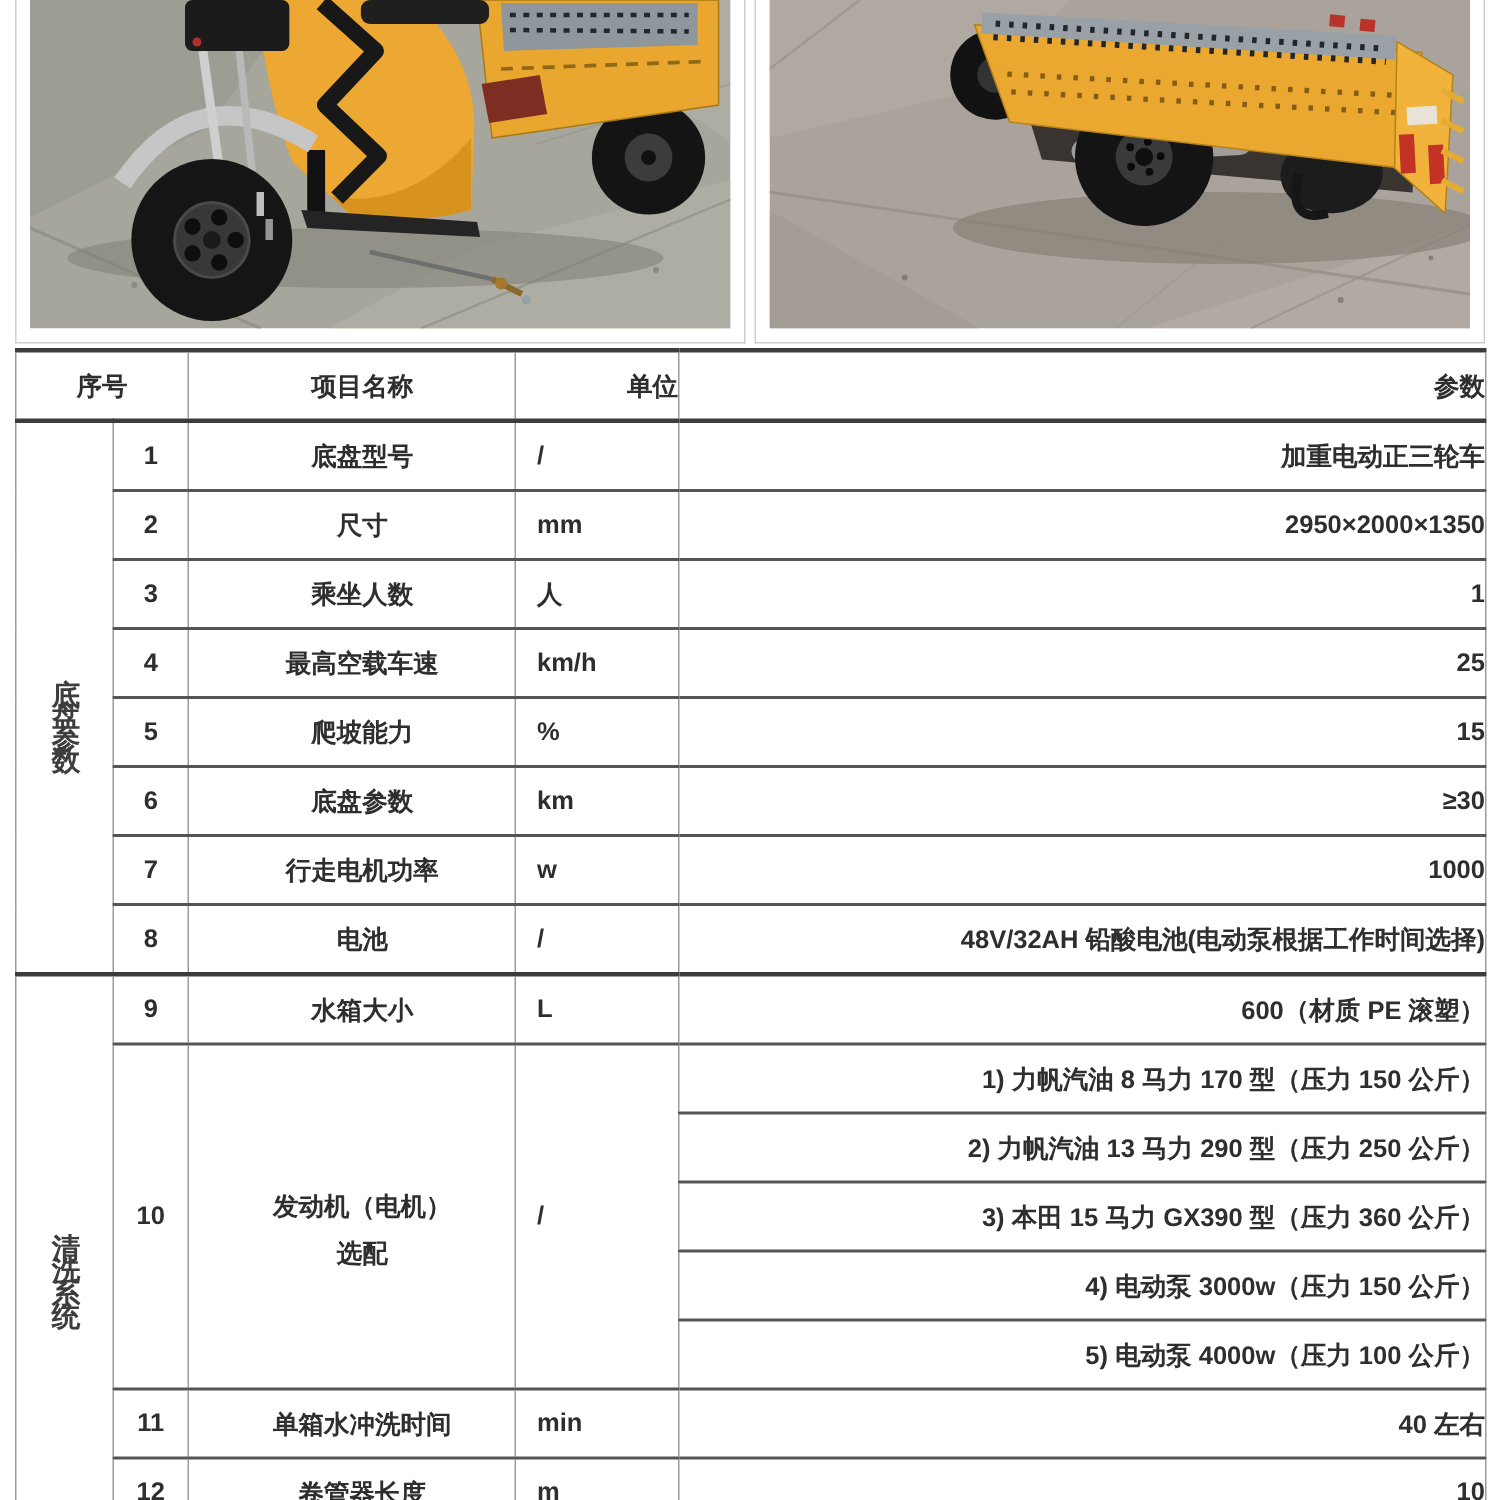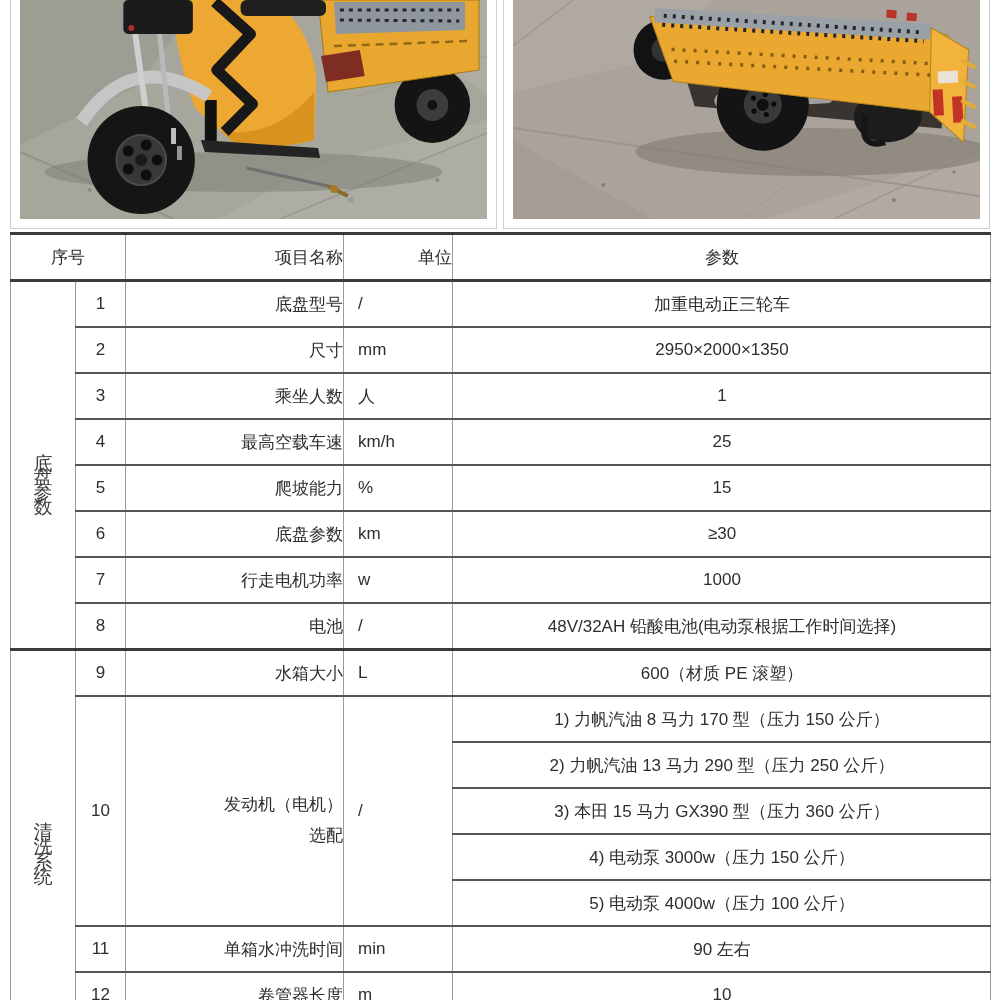--- a/index.html
+++ b/index.html
@@ -15,30 +15,30 @@
   }
   .photo-frame svg{width:100%;height:100%;display:block;}
   
   .table-wrap{padding:0 10px;margin-top:3px;}
   table{border-collapse:collapse;table-layout:fixed;width:980px;}
   col.c-cat{width:65px;} col.c-num{width:50px;} col.c-name{width:218px;}
   col.c-unit{width:109px;} col.c-param{width:538px;}
   th,td{
     border:1px solid #9b9b9b;
     border-top:2px solid #555555;border-bottom:2px solid #555555;
-    height:44px;font-size:17px;font-weight:400;vertical-align:middle;
+    height:44px;font-size:17px;font-weight:700;vertical-align:middle;
     padding:0;overflow:hidden;white-space:nowrap;
   }
   thead th{border-top:3px solid #3c3c3c;border-bottom:3px solid #3c3c3c;background:#fff;}
   tr.sec-start td{border-top:3px solid #3c3c3c;}
   .th-no{text-align:center;}
-  .th-name,.td-name{text-align:right;padding-left:14px;}
+  .th-name,.td-name{text-align:center;padding-left:14px;}
   .th-unit{text-align:right;}
   .td-unit{text-align:left;padding-left:14px;}
-  .th-param,.td-param{text-align:center;padding-left:1px;}
+  .th-param,.td-param{text-align:right;padding-left:1px;}
   .td-num{text-align:center;}
   .td-cat{text-align:center;vertical-align:middle;}
   .td-cat span{
     writing-mode:vertical-lr;letter-spacing:15px;font-size:19px;color:#3d3d3d;
     display:inline-block;padding-top:8px;
   }
   .name-two-line div{line-height:1.1;margin-top:20px;}
   .name-two-line div + div{margin-top:12px;}
 </style>
 </head>
@@ -250,21 +250,21 @@
       <tr>
         <td class="td-param">4) 电动泵 3000w（压力 150 公斤）</td>
       </tr>
       <tr>
         <td class="td-param">5) 电动泵 4000w（压力 100 公斤）</td>
       </tr>
       <tr>
         <td class="td-num">11</td>
         <td class="td-name">单箱水冲洗时间</td>
         <td class="td-unit">min</td>
-        <td class="td-param">90 左右</td>
+        <td class="td-param">40 左右</td>
       </tr>
       <tr>
         <td class="td-num">12</td>
         <td class="td-name">卷管器长度</td>
         <td class="td-unit">m</td>
         <td class="td-param">10</td>
       </tr>
     </tbody>
   </table>
 </div>

